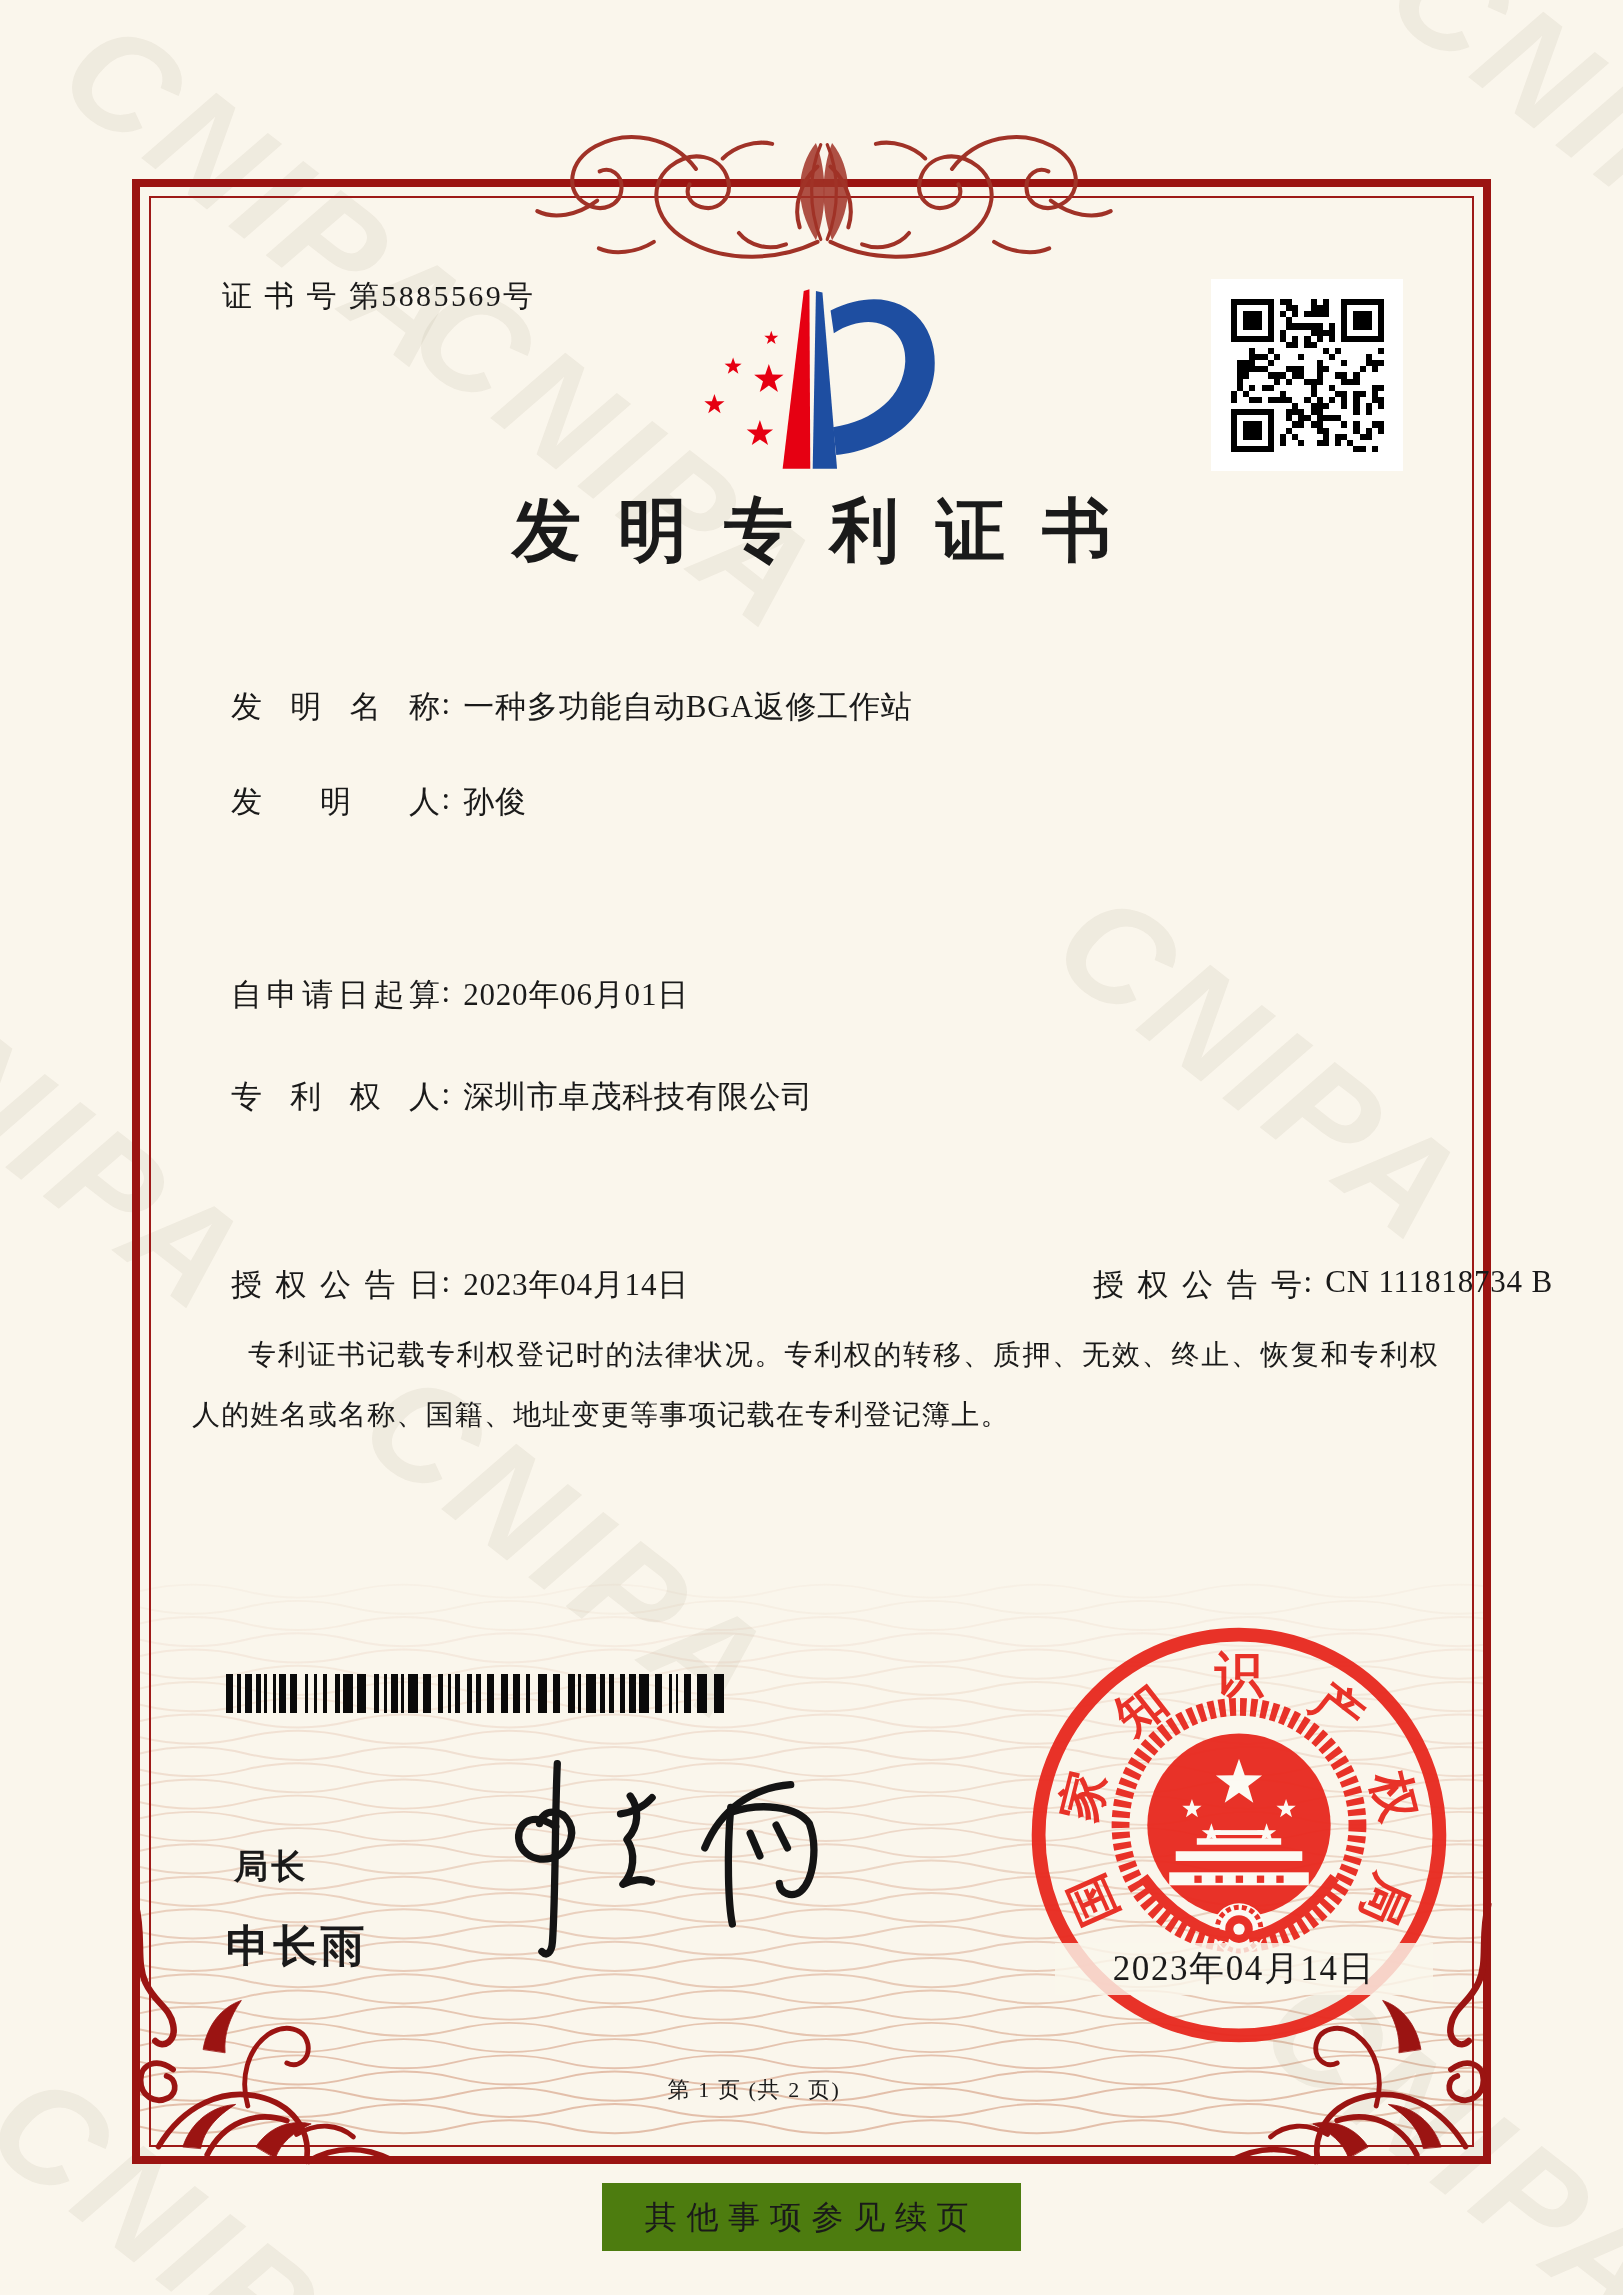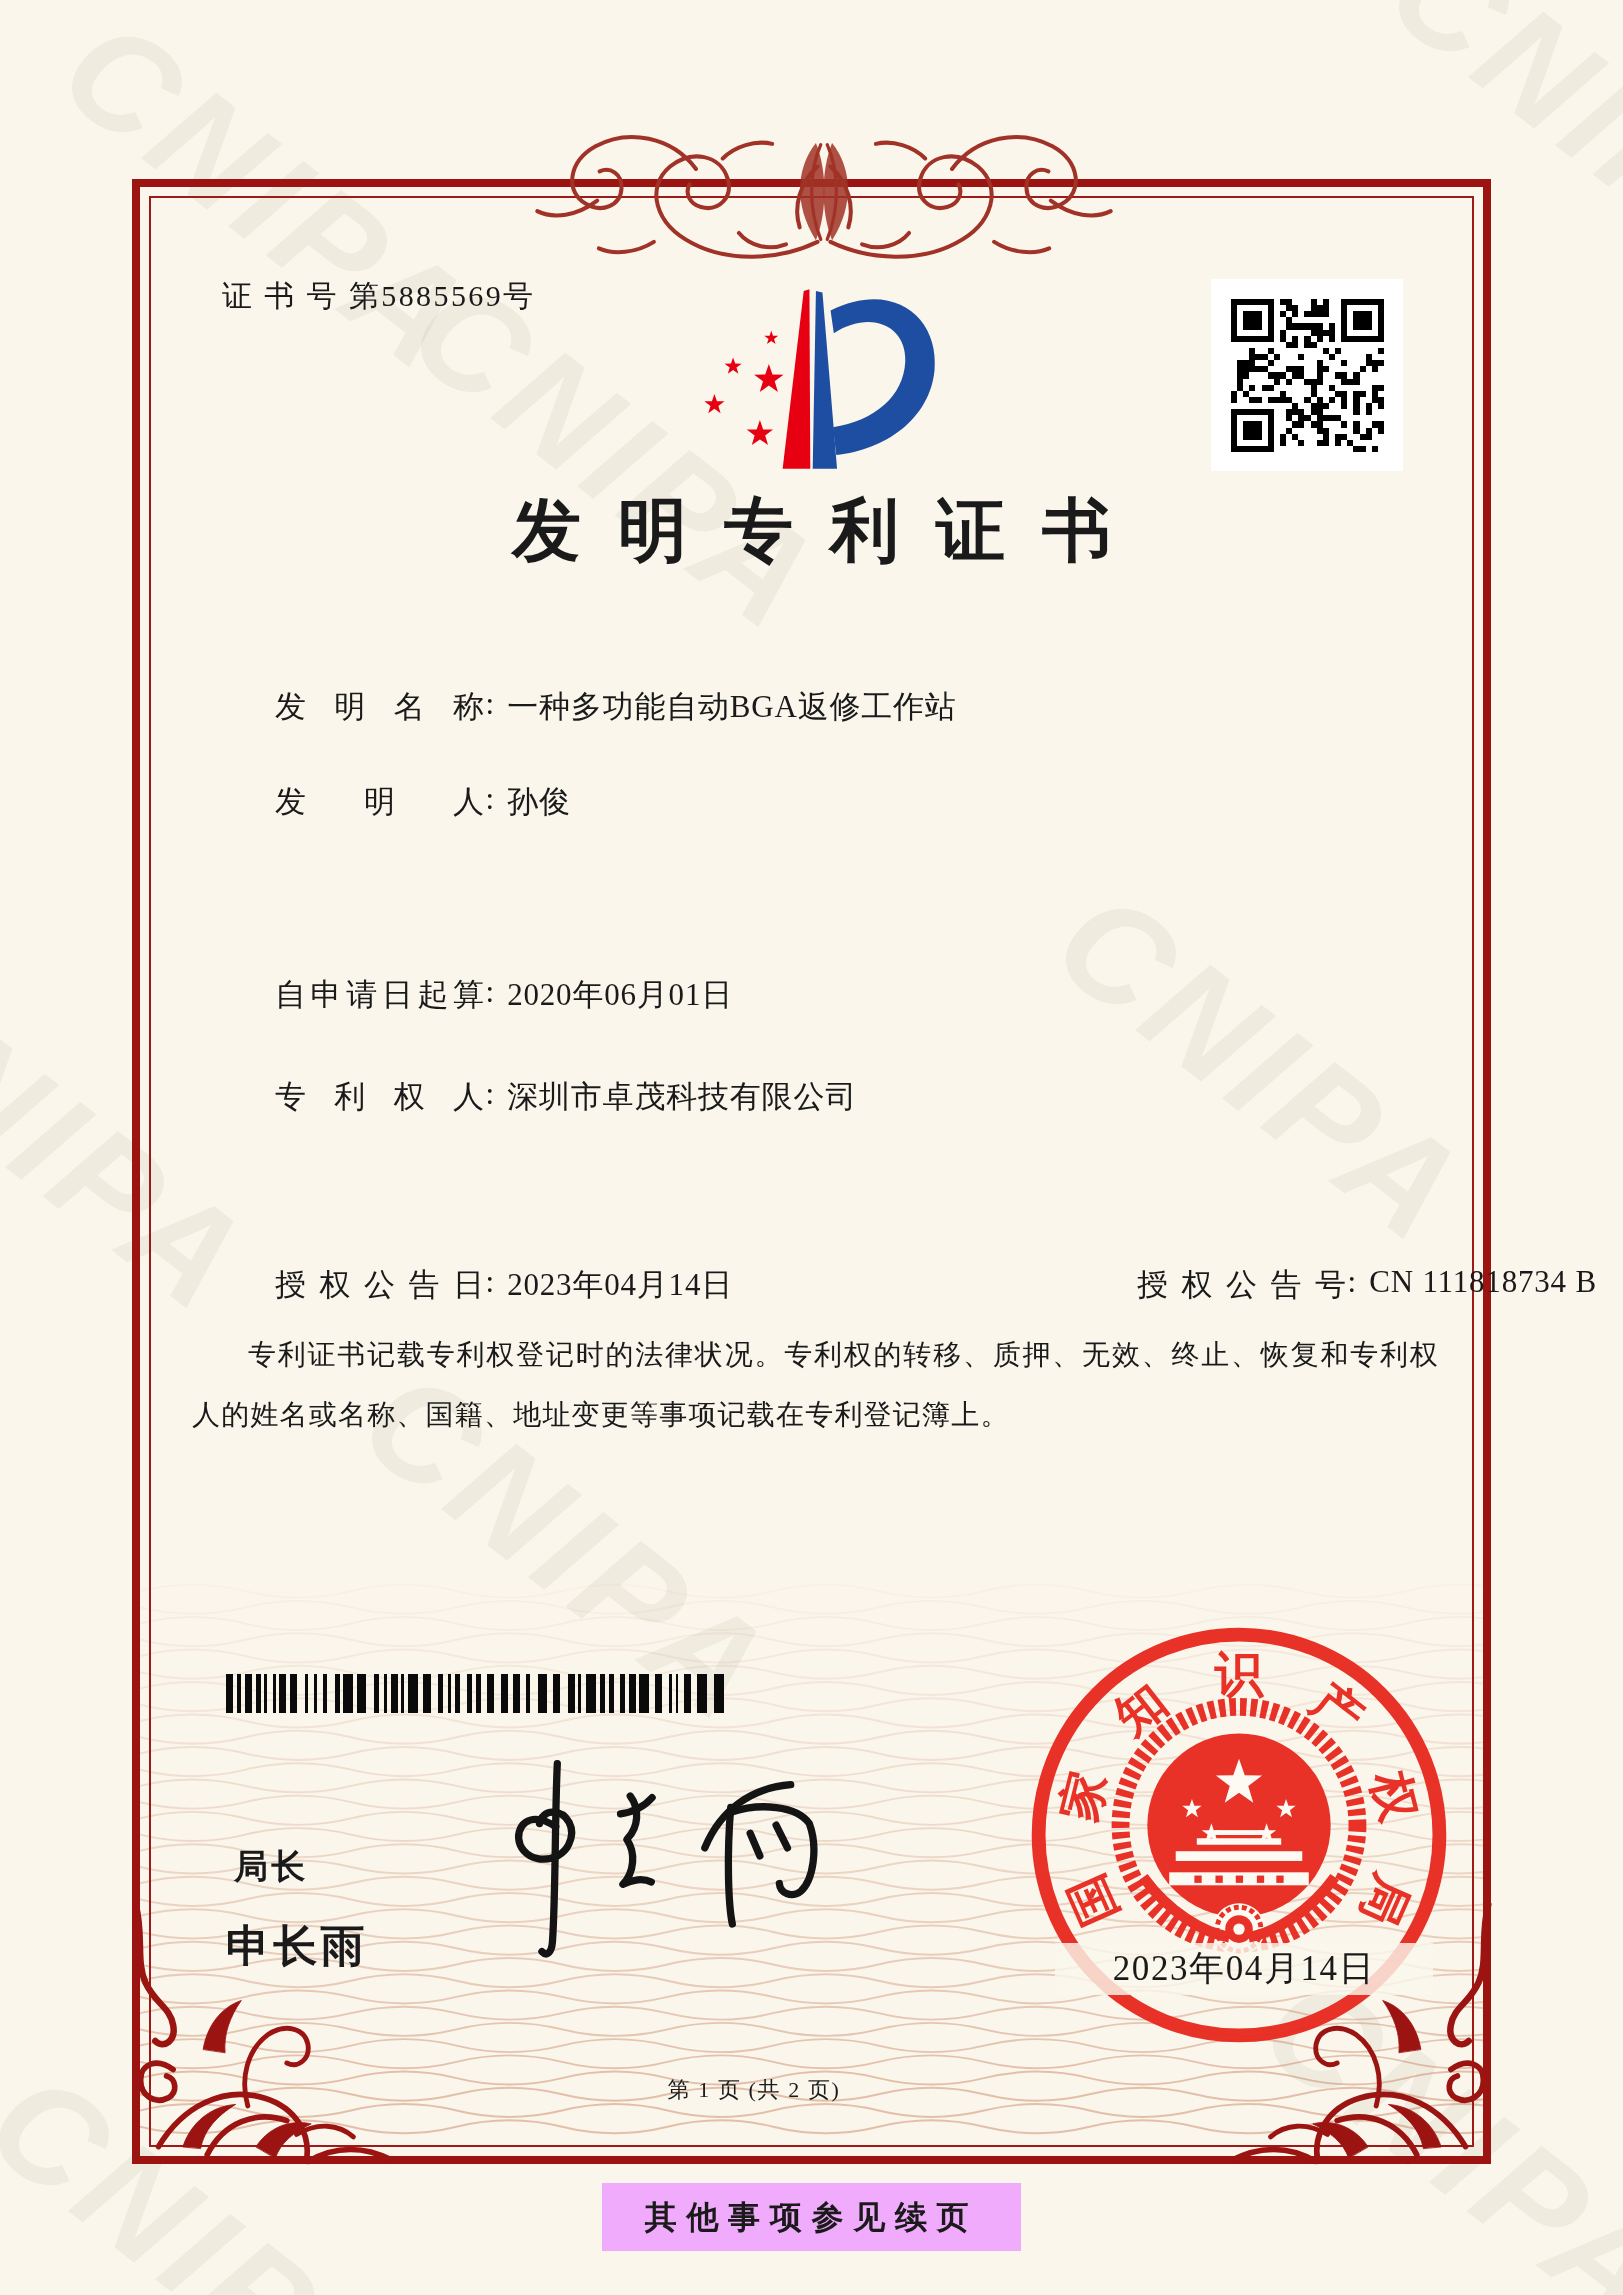--- a/index.html
+++ b/index.html
@@ -19,21 +19,21 @@
 
   .cert-no{position:absolute;left:222px;top:276px;font-size:30px;letter-spacing:2.4px;}
   .logo-svg{position:absolute;left:686px;top:268px;}
   .qr-box{position:absolute;left:1211px;top:279px;width:192px;height:192px;background:#ffffff;}
   .qr-box svg{position:absolute;left:19.5px;top:19.5px;}
 
   .doc-title{position:absolute;left:0;top:485px;width:1623px;text-align:center;
       font-size:69px;font-weight:bold;letter-spacing:37px;padding-left:37px;box-sizing:border-box;}
 
   .frow{position:absolute;left:231px;font-size:31px;white-space:nowrap;}
-  .flabel{display:inline-block;width:209px;text-align:justify;text-align-last:justify;vertical-align:top;margin-left:44px;}
+  .flabel{display:inline-block;width:209px;text-align:justify;text-align-last:justify;vertical-align:top;}
   .fcolon{display:inline-block;margin:0 13px 0 1.6px;vertical-align:top;}
   .fvalue{display:inline-block;vertical-align:top;letter-spacing:0.8px;white-space:normal;}
   .fvalue.wrap{width:897px;}
   .grant-right{position:absolute;left:862px;top:0;}
 
   .paras{position:absolute;left:192px;top:1325px;width:1247px;font-size:28px;line-height:2.16;
       text-align:justify;letter-spacing:1.2px;}
   .paras p{margin:0;text-indent:2em;}
 
   .barcode{position:absolute;left:226px;top:1674px;}
@@ -43,22 +43,22 @@
   .sig-name{position:absolute;left:226px;top:1917px;font-size:44px;font-weight:bold;
       font-family:Liberation Mono, monospace;letter-spacing:3.2px;}
   .sig-svg{position:absolute;left:471px;top:1749px;}
 
   .seal-svg{position:absolute;left:1024px;top:1620px;opacity:0.95;}
   .seal-ch{font-size:60px;font-weight:bold;fill:#e8281e;font-family:"Liberation Serif",serif;}
   .seal-date{position:absolute;left:1055px;top:1943px;width:378px;text-align:center;font-size:35px;
       letter-spacing:1.6px;background:rgba(250,246,236,0.82);padding:2.4px 0;}
 
   .page-num{position:absolute;left:0;top:2075px;width:1508px;text-align:center;font-size:22px;letter-spacing:1.6px;}
-  .cont-band{position:absolute;left:602px;top:2183px;width:419px;height:68px;background:#f0abfc;
-      text-align:center;line-height:68px;font-size:32px;letter-spacing:9.7px;font-weight:bold;}
+  .cont-band{position:absolute;left:602px;top:2183px;width:419px;height:68px;background:#4d7c0f;
+      text-align:center;line-height:68px;font-size:32px;letter-spacing:9.7px;}
 </style>
 </head>
 <body>
 
 <div class="page">
 
   <div class="waves-box z-waves">
     <svg id="waves-svg" width="1344" height="573" xmlns="http://www.w3.org/2000/svg" viewBox="0 0 1656 706">
         <path d="M0,10 q65,-16 130,0 q65,16 130,0 q65,-16 130,0 q65,16 130,0 q65,-16 130,0 q65,16 130,0 q65,-16 130,0 q65,16 130,0 q65,-16 130,0 q65,16 130,0 q65,-16 130,0 q65,16 130,0 q65,-16 130,0 q65,16 130,0" fill="none" stroke="#ddb29a" stroke-width="2.4" opacity="0.08"></path>
         <path d="M-130,30 q65,-16 130,0 q65,16 130,0 q65,-16 130,0 q65,16 130,0 q65,-16 130,0 q65,16 130,0 q65,-16 130,0 q65,16 130,0 q65,-16 130,0 q65,16 130,0 q65,-16 130,0 q65,16 130,0 q65,-16 130,0 q65,16 130,0 q65,-16 130,0 q65,16 130,0" fill="none" stroke="#ddb29a" stroke-width="2.4" opacity="0.10400000000000001"></path>

